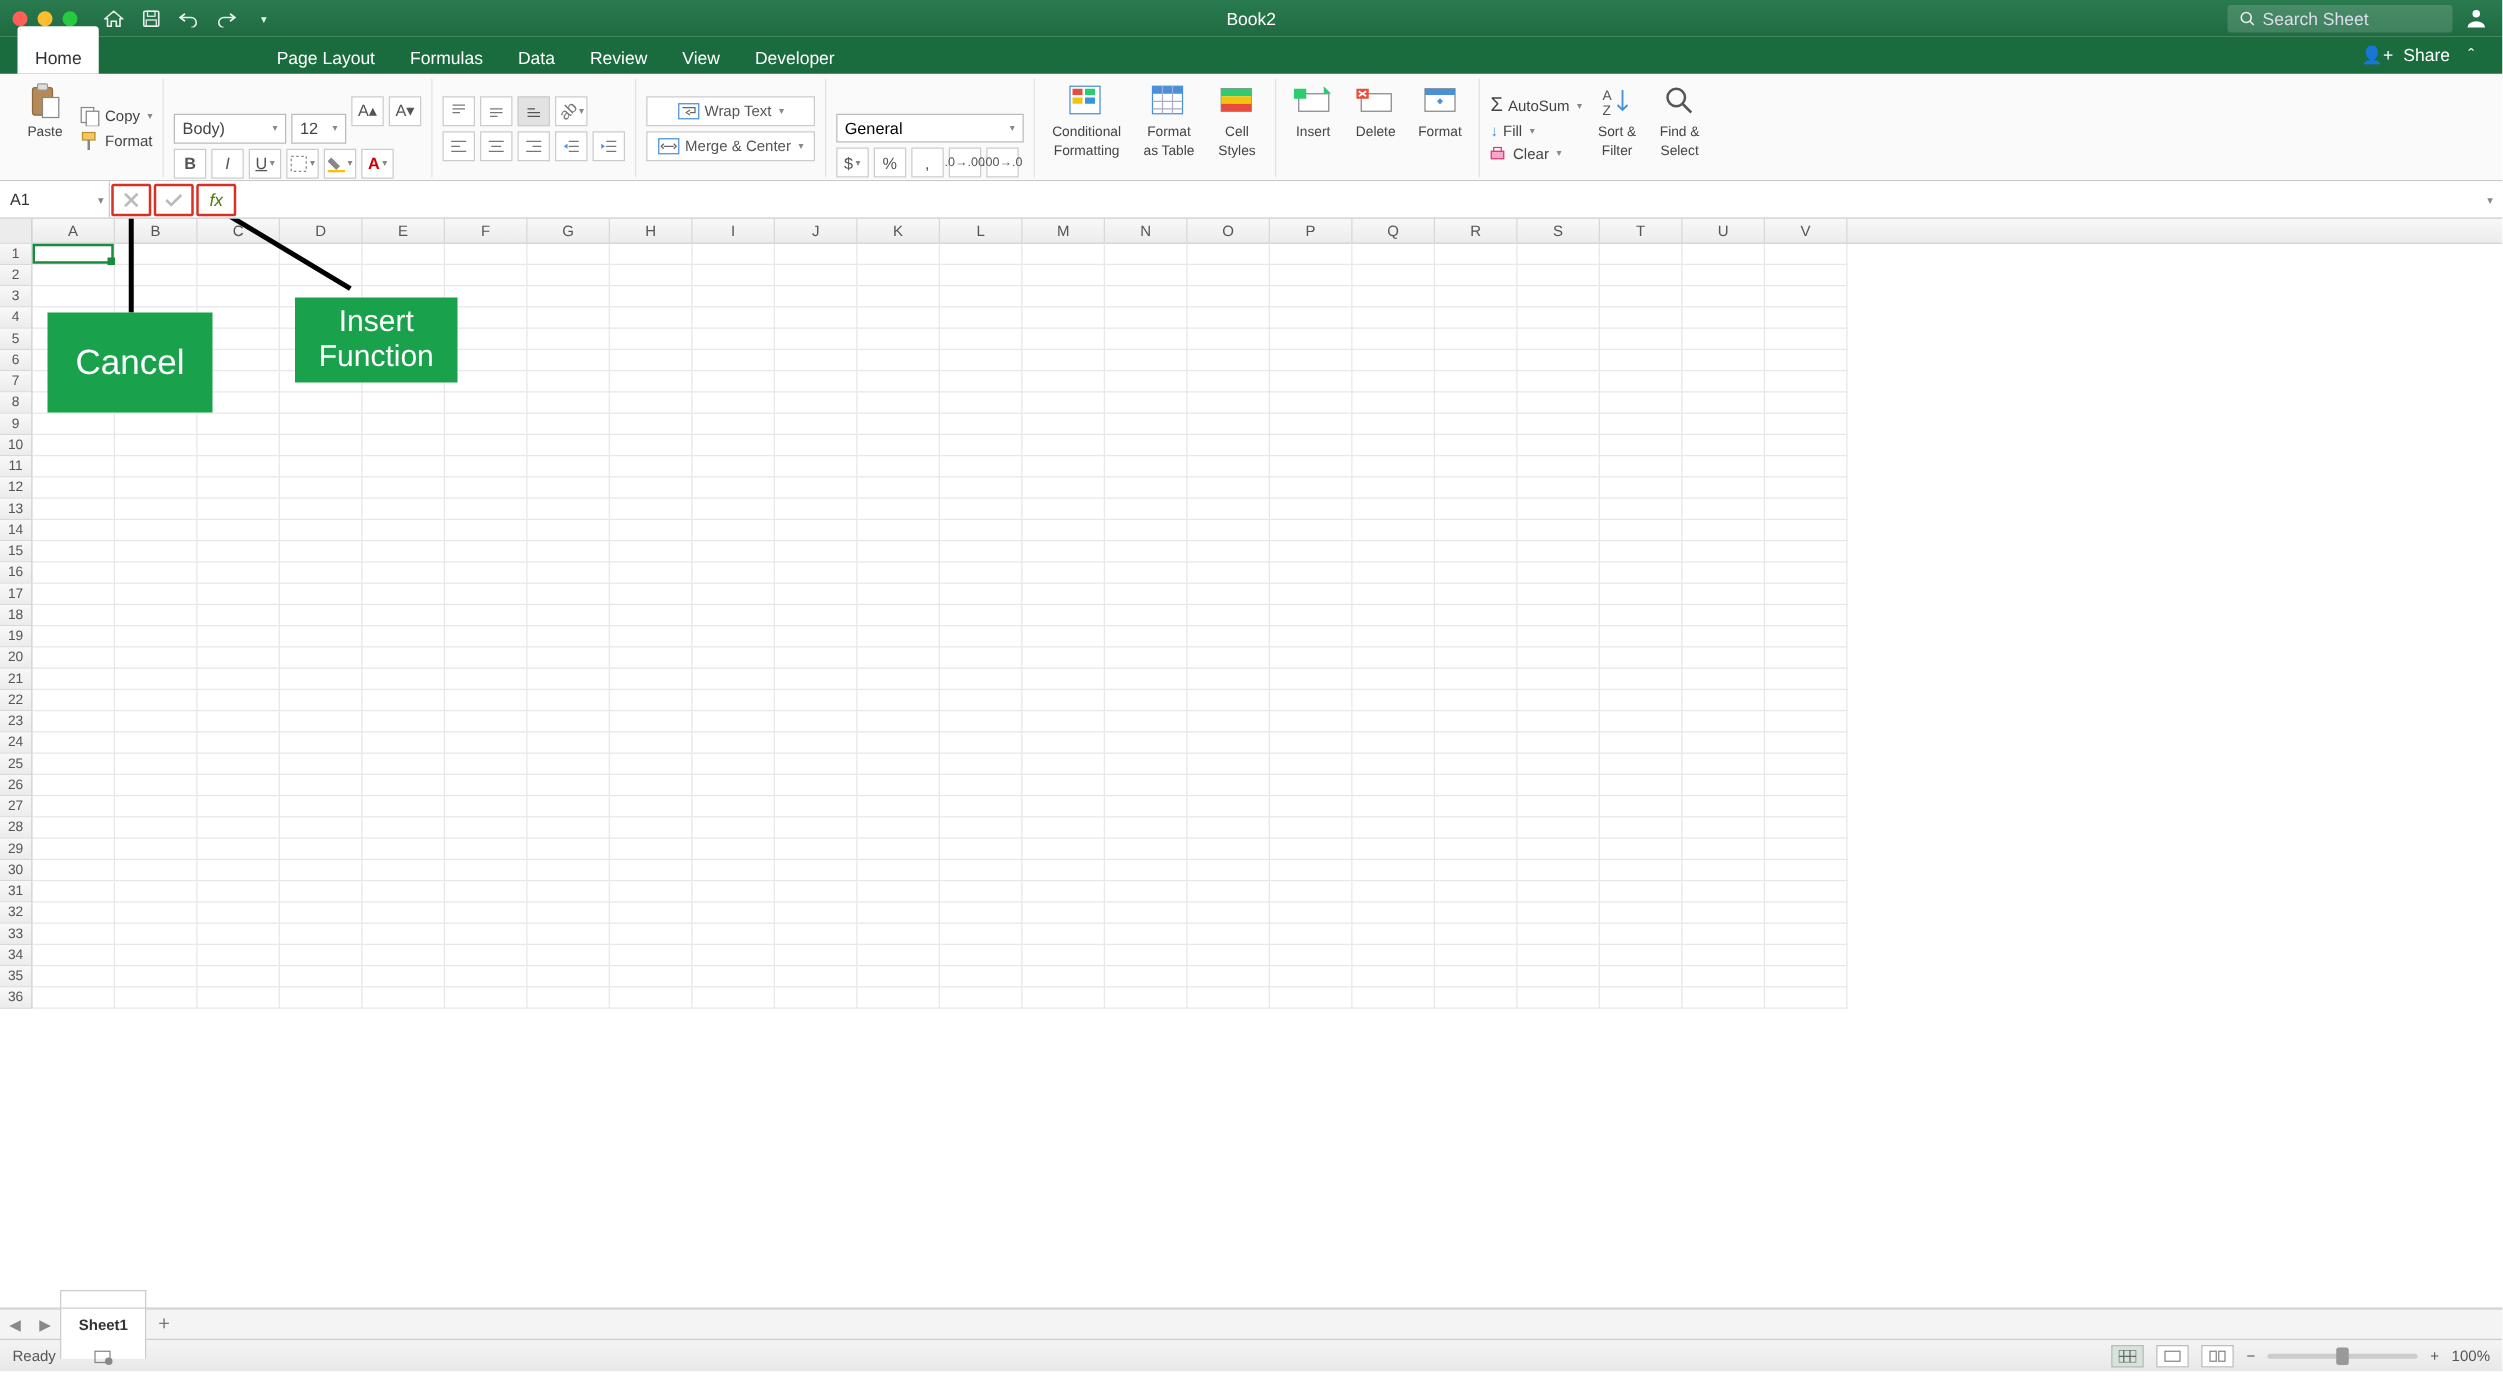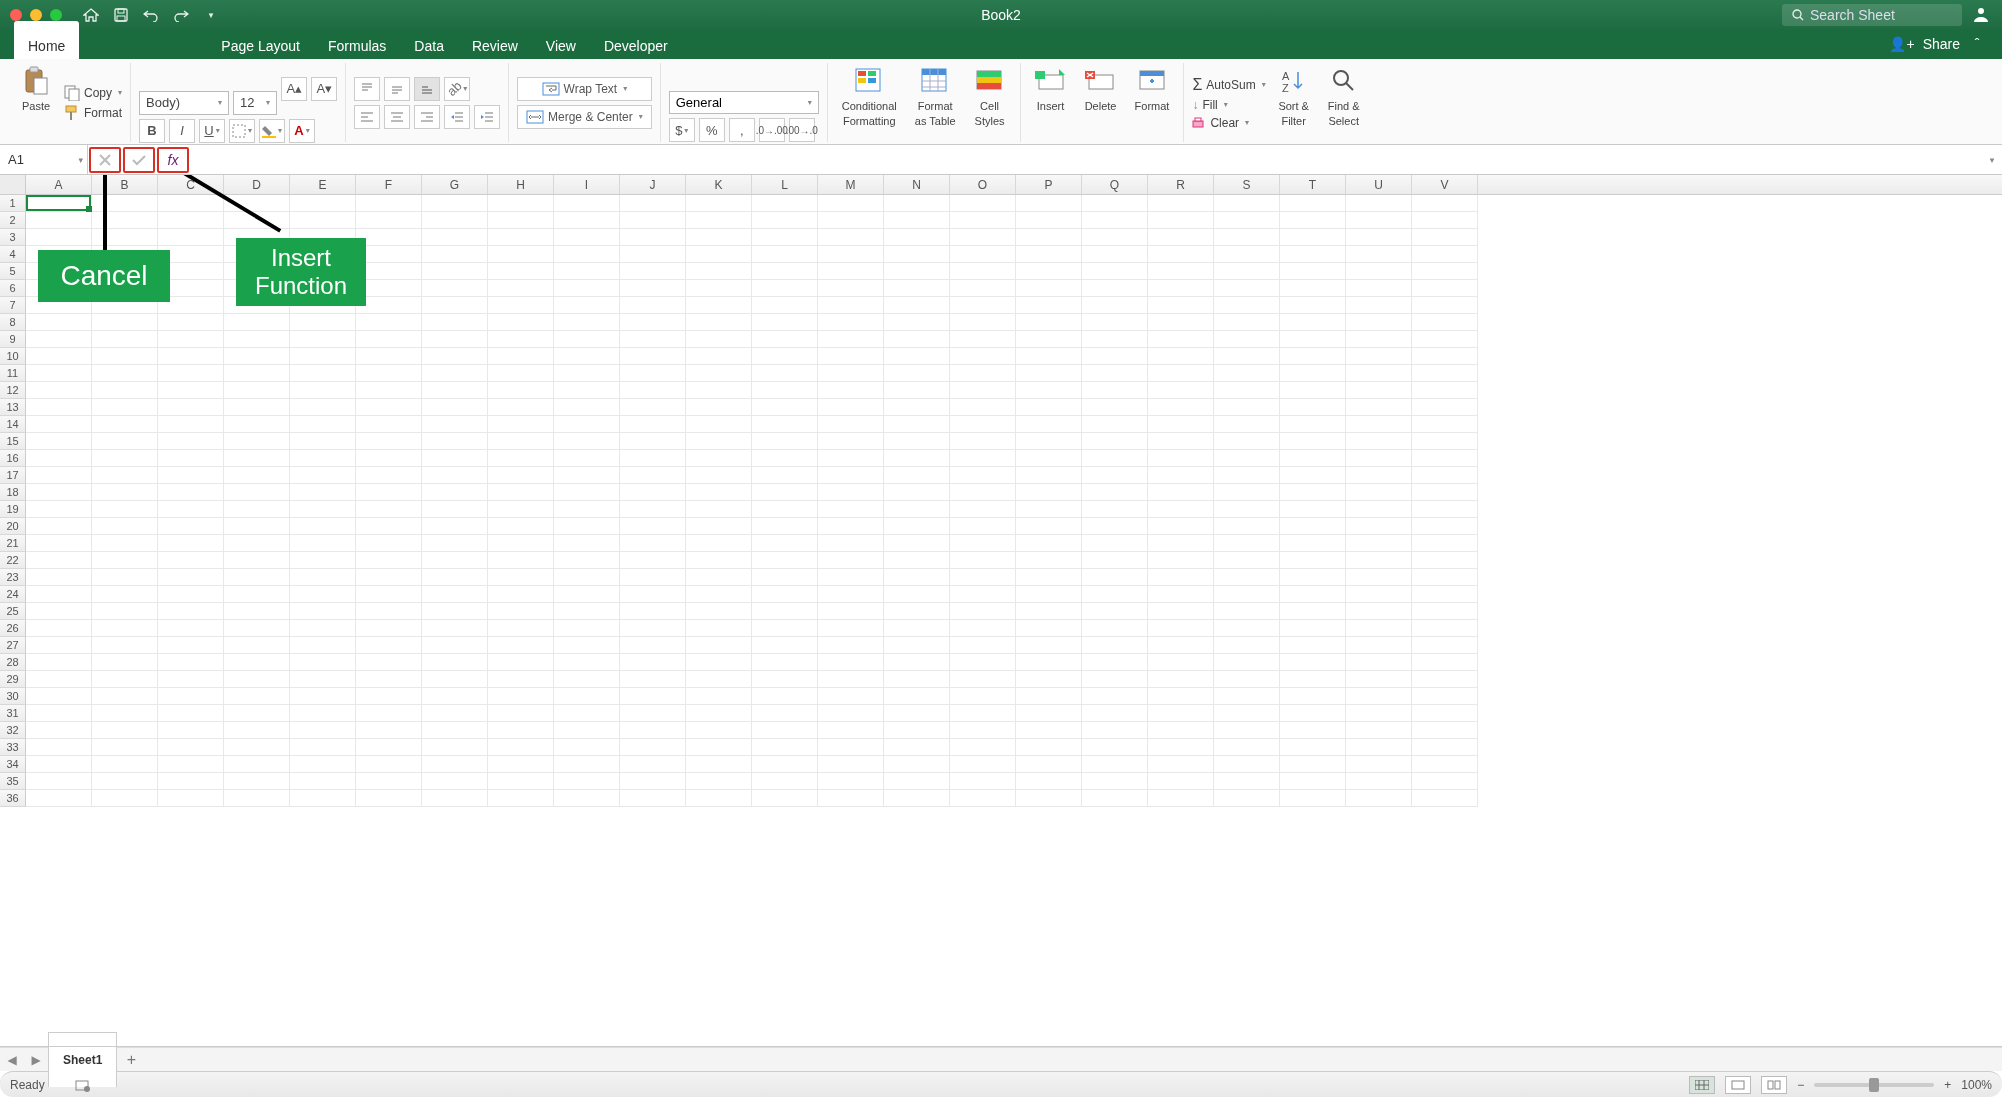--- a/index.html
+++ b/index.html
@@ -63,21 +63,21 @@
 .callout { position: absolute; background: #1aa14b; color: #fff; font-family: "Century Gothic", Futura, Arial; display: flex; align-items: center; justify-content: center; text-align: center; line-height: 1.15; z-index: 50; }
 .connector { position: absolute; background: #000; z-index: 40; }
 
 
 .sheet-tabs { height: 24px; background: #f4f4f4; border-top: 1px solid #ddd; display: flex; align-items: center; font-size: 12px; }
 .nav-arr { width: 24px; text-align: center; color: #888; }
 .stab { padding: 20px 14px; background: #fff; border: 1px solid #ccc; border-bottom: none; border-radius: 0 0 0 0; font-weight: 600; color: #333; }
 .add-sheet { width: 28px; text-align: center; color: #777; font-size: 16px; }
 
 
-.status-bar { height: 26px; background: linear-gradient(#f4f4f4,#e8e8e8); border-top: 1px solid #ccc; display: flex; align-items: center; font-size: 12px; color: #555; padding: 0 10px; gap: 30px; border-radius: 13px; }
+.status-bar { height: 26px; background: linear-gradient(#f4f4f4,#e8e8e8); border-top: 1px solid #ccc; display: flex; align-items: center; font-size: 12px; color: #555; padding: 0 10px; gap: 30px; }
 .sb-right { margin-left: auto; display: flex; align-items: center; gap: 10px; }
 .view-btn { width: 26px; height: 18px; border: 1px solid #bbb; display: flex; align-items: center; justify-content: center; font-size: 10px; background: #fff; }
 .view-btn.active { background: #d7e4dc; }
 .zoom-slider { width: 120px; height: 4px; background: #ccc; position: relative; border-radius: 2px; }
 .zoom-thumb { position: absolute; width: 10px; height: 14px; background: #999; border-radius: 2px; top: -5px; left: 55px; }
 
 svg { display: block; }
 </style>
 </head>
 <body>
@@ -483,21 +483,21 @@
           <line x1="12" y1="2" x2="2" y2="12"></line>
         </g>
       </svg>
     </div>
   <div class="fb-btn red-box">
       <svg width="16" height="14">
         <path d="M2 7 L6 11 L14 3" fill="none" stroke="#bbb" stroke-width="2"></path>
       </svg>
     </div>
   <div class="fb-btn red-box">
-      <span style="font-style:italic;color:#701a75;">fx</span>
+      <span style="font-style:italic;color:#4d7c0f;">fx</span>
     </div>
   <div class="formula-input"></div>
   <div class="fb-expand">▾</div>
 </div>
 
 <div class="grid-area">
   <div class="col-headers">
     <div class="corner"></div>
     <div class="ch">A</div>
       <div class="ch">B</div>
@@ -1421,21 +1421,21 @@
         <div class="cell"></div>
         <div class="cell"></div>
         <div class="cell"></div>
         <div class="cell"></div>
       </div>
     </div>
   <div class="active-cell" style="left:26px; top:20px; width:65px; height:16px;">
       <div class="active-handle"></div>
     </div>
 
-  <div class="callout" style="left:38px; top:75px; width:132px; height:52px; font-size:28px;">
+  <div class="callout" style="left:38px; top:75px; width:132px; height:80px; font-size:28px;">
       <span>Cancel</span>
     </div>
   <div class="connector" style="left:103px; top:-7px; width:4px; height:82px;"></div>
 
   <div class="callout" style="left:236px; top:63px; width:130px; height:68px; font-size:24px;">
       <div><span>Insert</span><br><span>Function</span></div>
     </div>
   <div class="connector" style="left:174px; top:-10px; width:124px; height:4px; transform-origin:left center; transform:rotate(31deg);"></div>
 </div>
 

